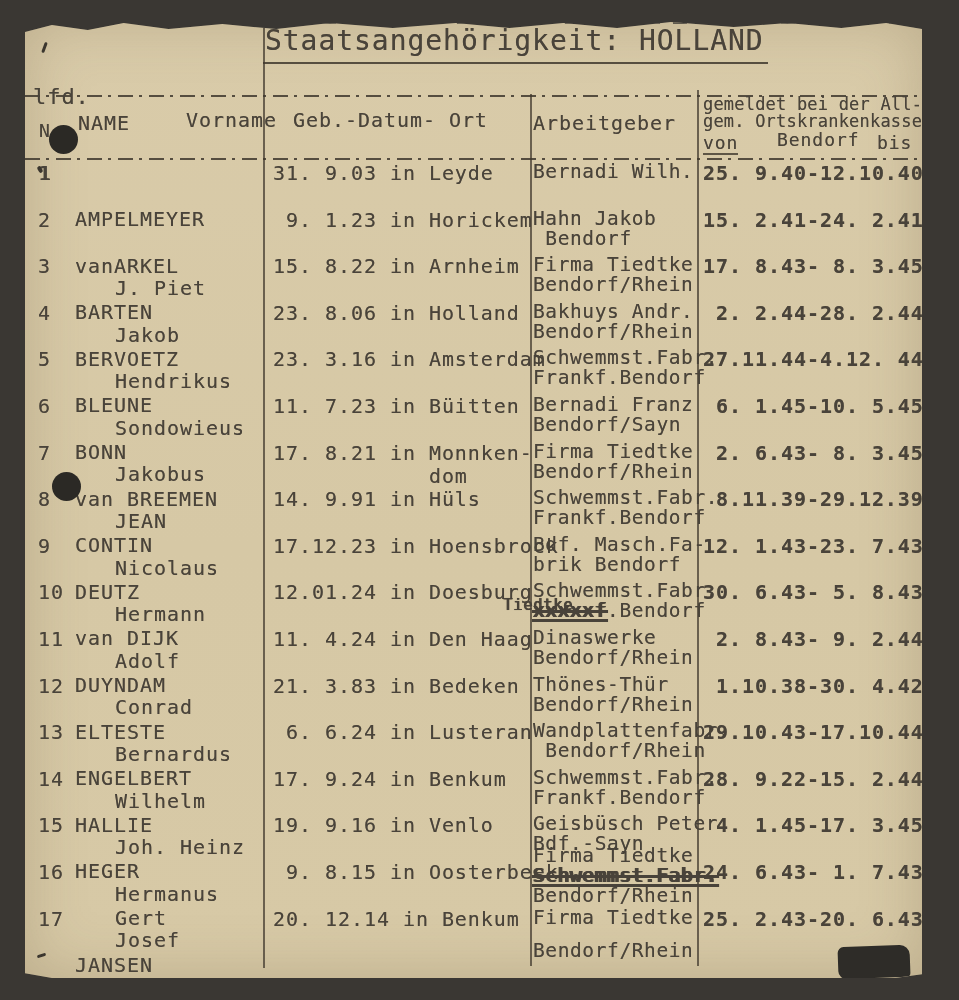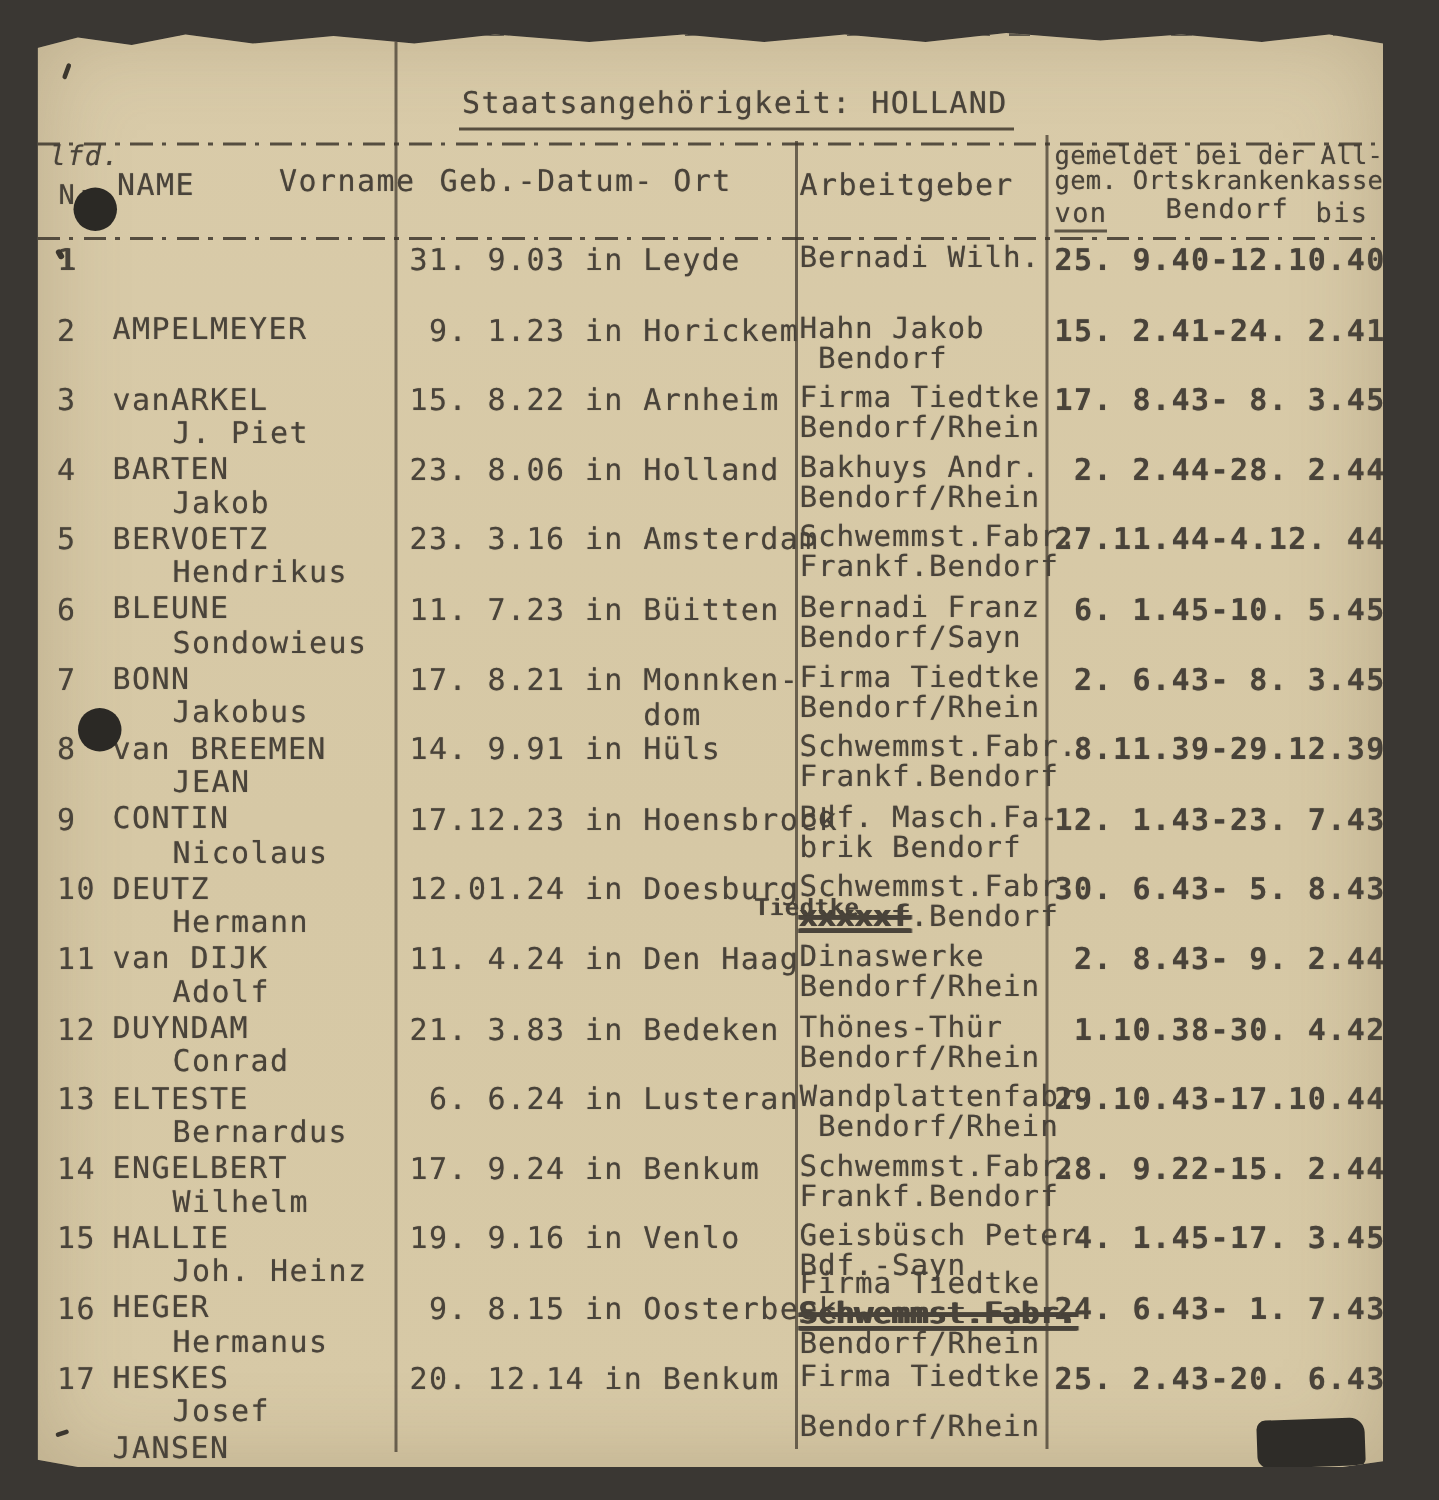--- a/index.html
+++ b/index.html
@@ -24,30 +24,29 @@
   .vline.a { left:238px; top:5px;  height:943px; }
   .vline.b { left:505px; top:74px; height:872px; }
   .vline.c { left:672px; top:70px; height:876px; }
   .hline {
     position:absolute; left:0; right:0; height:2px;
     background:repeating-linear-gradient(90deg,rgba(62,55,45,.85) 0 15px,rgba(62,55,45,0) 15px 21px,rgba(62,55,45,.85) 21px 24px,rgba(62,55,45,0) 24px 31px);
   }
   .hline.h1 { top:75px; } .hline.h2 { top:138px; }
   
   .title {
-    position:absolute; left:238px; top:36px;
-    font-size:20px; letter-spacing:.95px; white-space:pre;
+    position:absolute; left:238px; top:4px;
+    font-size:28px; letter-spacing:.95px; white-space:pre;
     border-bottom:2.5px solid rgba(64,56,45,.85); padding:0 4px 5px 2px;
     text-shadow:0 0 .6px rgba(60,52,40,.55);
-    margin-left:43px;
   }
   
   .hdr { position:absolute; font-size:20px; letter-spacing:.95px; white-space:pre; text-shadow:0 0 .6px rgba(60,52,40,.5); }
   .hdr.small { font-size:17px; letter-spacing:.2px; }
-  .hdr.no1 { left:8px;  top:74px;  font-size:18px;font-style:italic; }
+  .hdr.no1 { left:8px;  top:64px;  font-size:22px; }
   .hdr.no2 { left:14px; top:100px; font-size:18px; }
   .hdr.nm  { left:53px; top:91px; }
   .hdr.vn  { left:161px;top:88px; }
   .hdr.gb  { left:268px;top:88px; }
   .hdr.ag  { left:508px;top:91px; }
   .hdr.in1 { left:678px;top:74px; }
   .hdr.in2 { left:678px;top:91px; }
   .hdr.von { left:678px;top:112px; font-size:18px; border-bottom:2px solid rgba(64,56,45,.8); }
   .hdr.ort { left:752px;top:109px; font-size:18px; }
   .hdr.bis { left:852px;top:112px; font-size:18px; }
@@ -281,21 +280,20 @@
       <div class="forename">Josef</div>
     </div>
     <div class="cell-birth"><div>19. 9.16 in Venlo</div></div>
     <div class="cell-emp"><div><span>Geisbüsch Peter</span></div><div><span>Bdf.-Sayn</span></div></div>
     <div class="cell-per"> 4. 1.45-17. 3.45</div>
   </div>
 
   <div class="row">
     <div class="cell-no">16</div>
     <div class="cell-name">
-      <div>HESKES</div>
       <div class="forename">Gert</div>
     </div>
     <div class="cell-birth"><div> 9. 8.15 in Oosterbeek</div></div>
     <div class="cell-emp"><div><span>Firma Tiedtke</span></div><div><span class="struck">Schwemmst.Fabr.</span></div><div><span>Bendorf/Rhein</span></div></div>
     <div class="cell-per">24. 6.43- 1. 7.43</div>
   </div>
 
   <div class="row">
     <div class="cell-no">17</div>
     <div class="cell-name">

